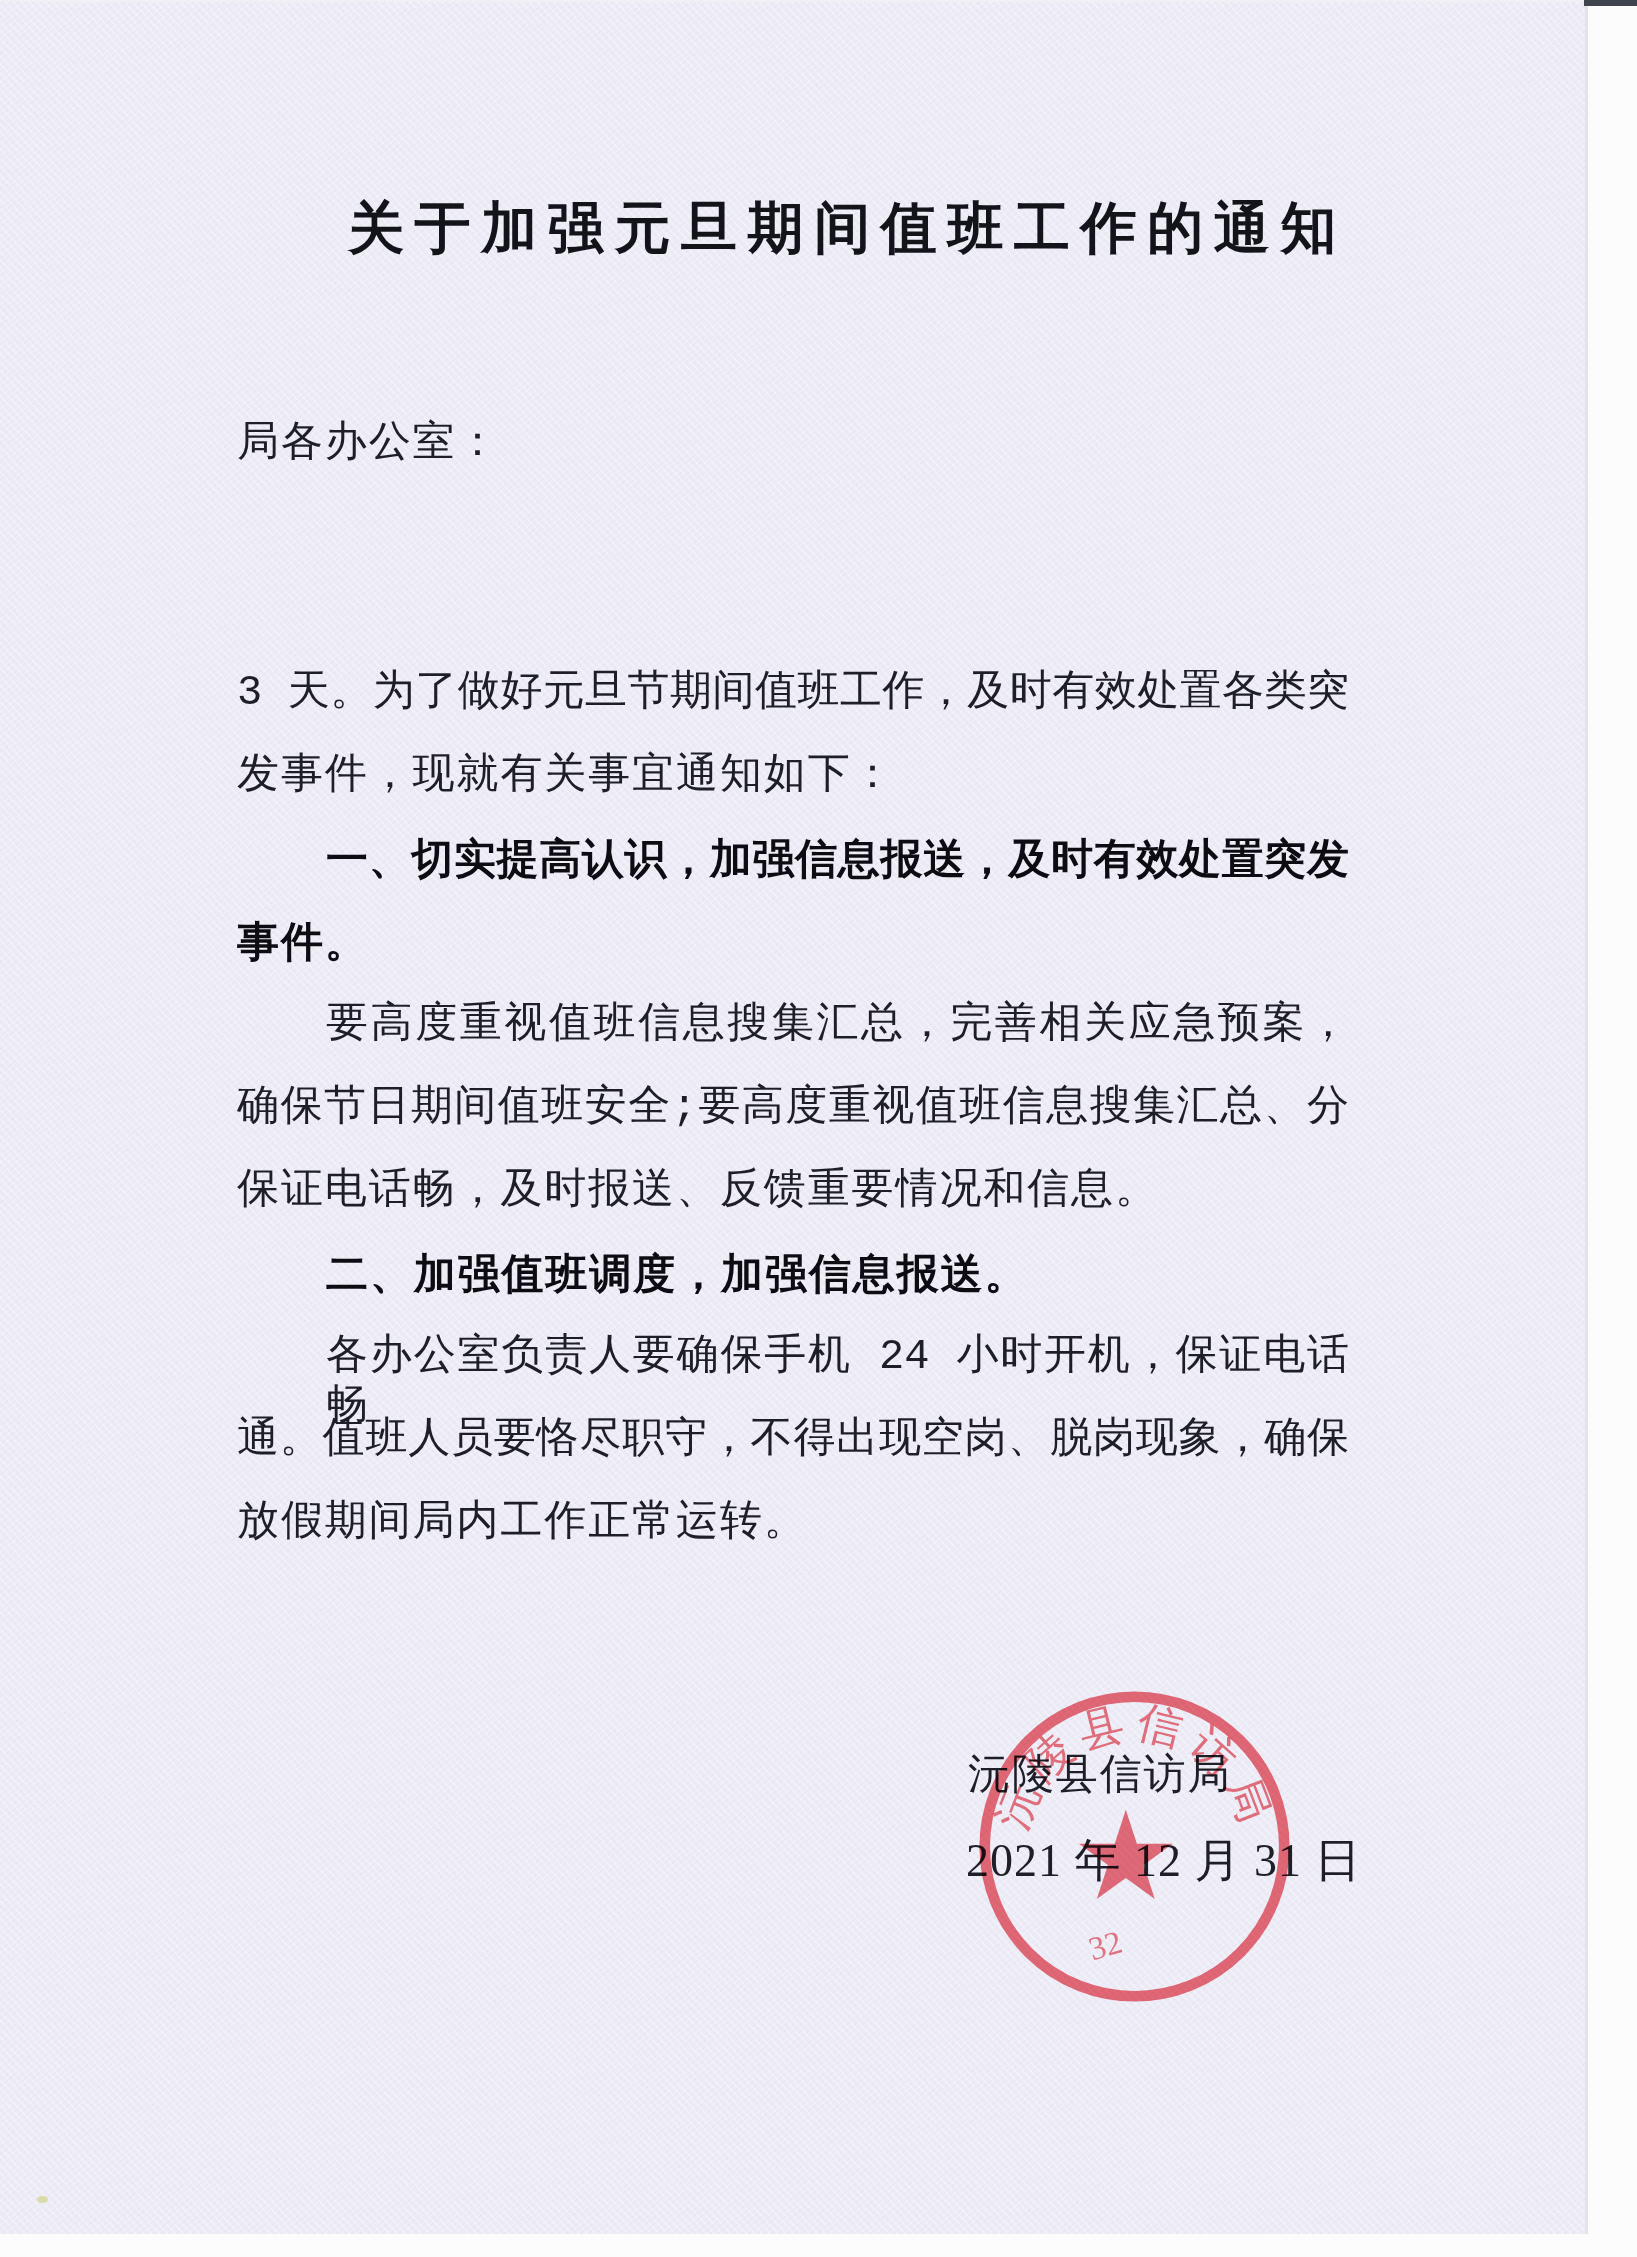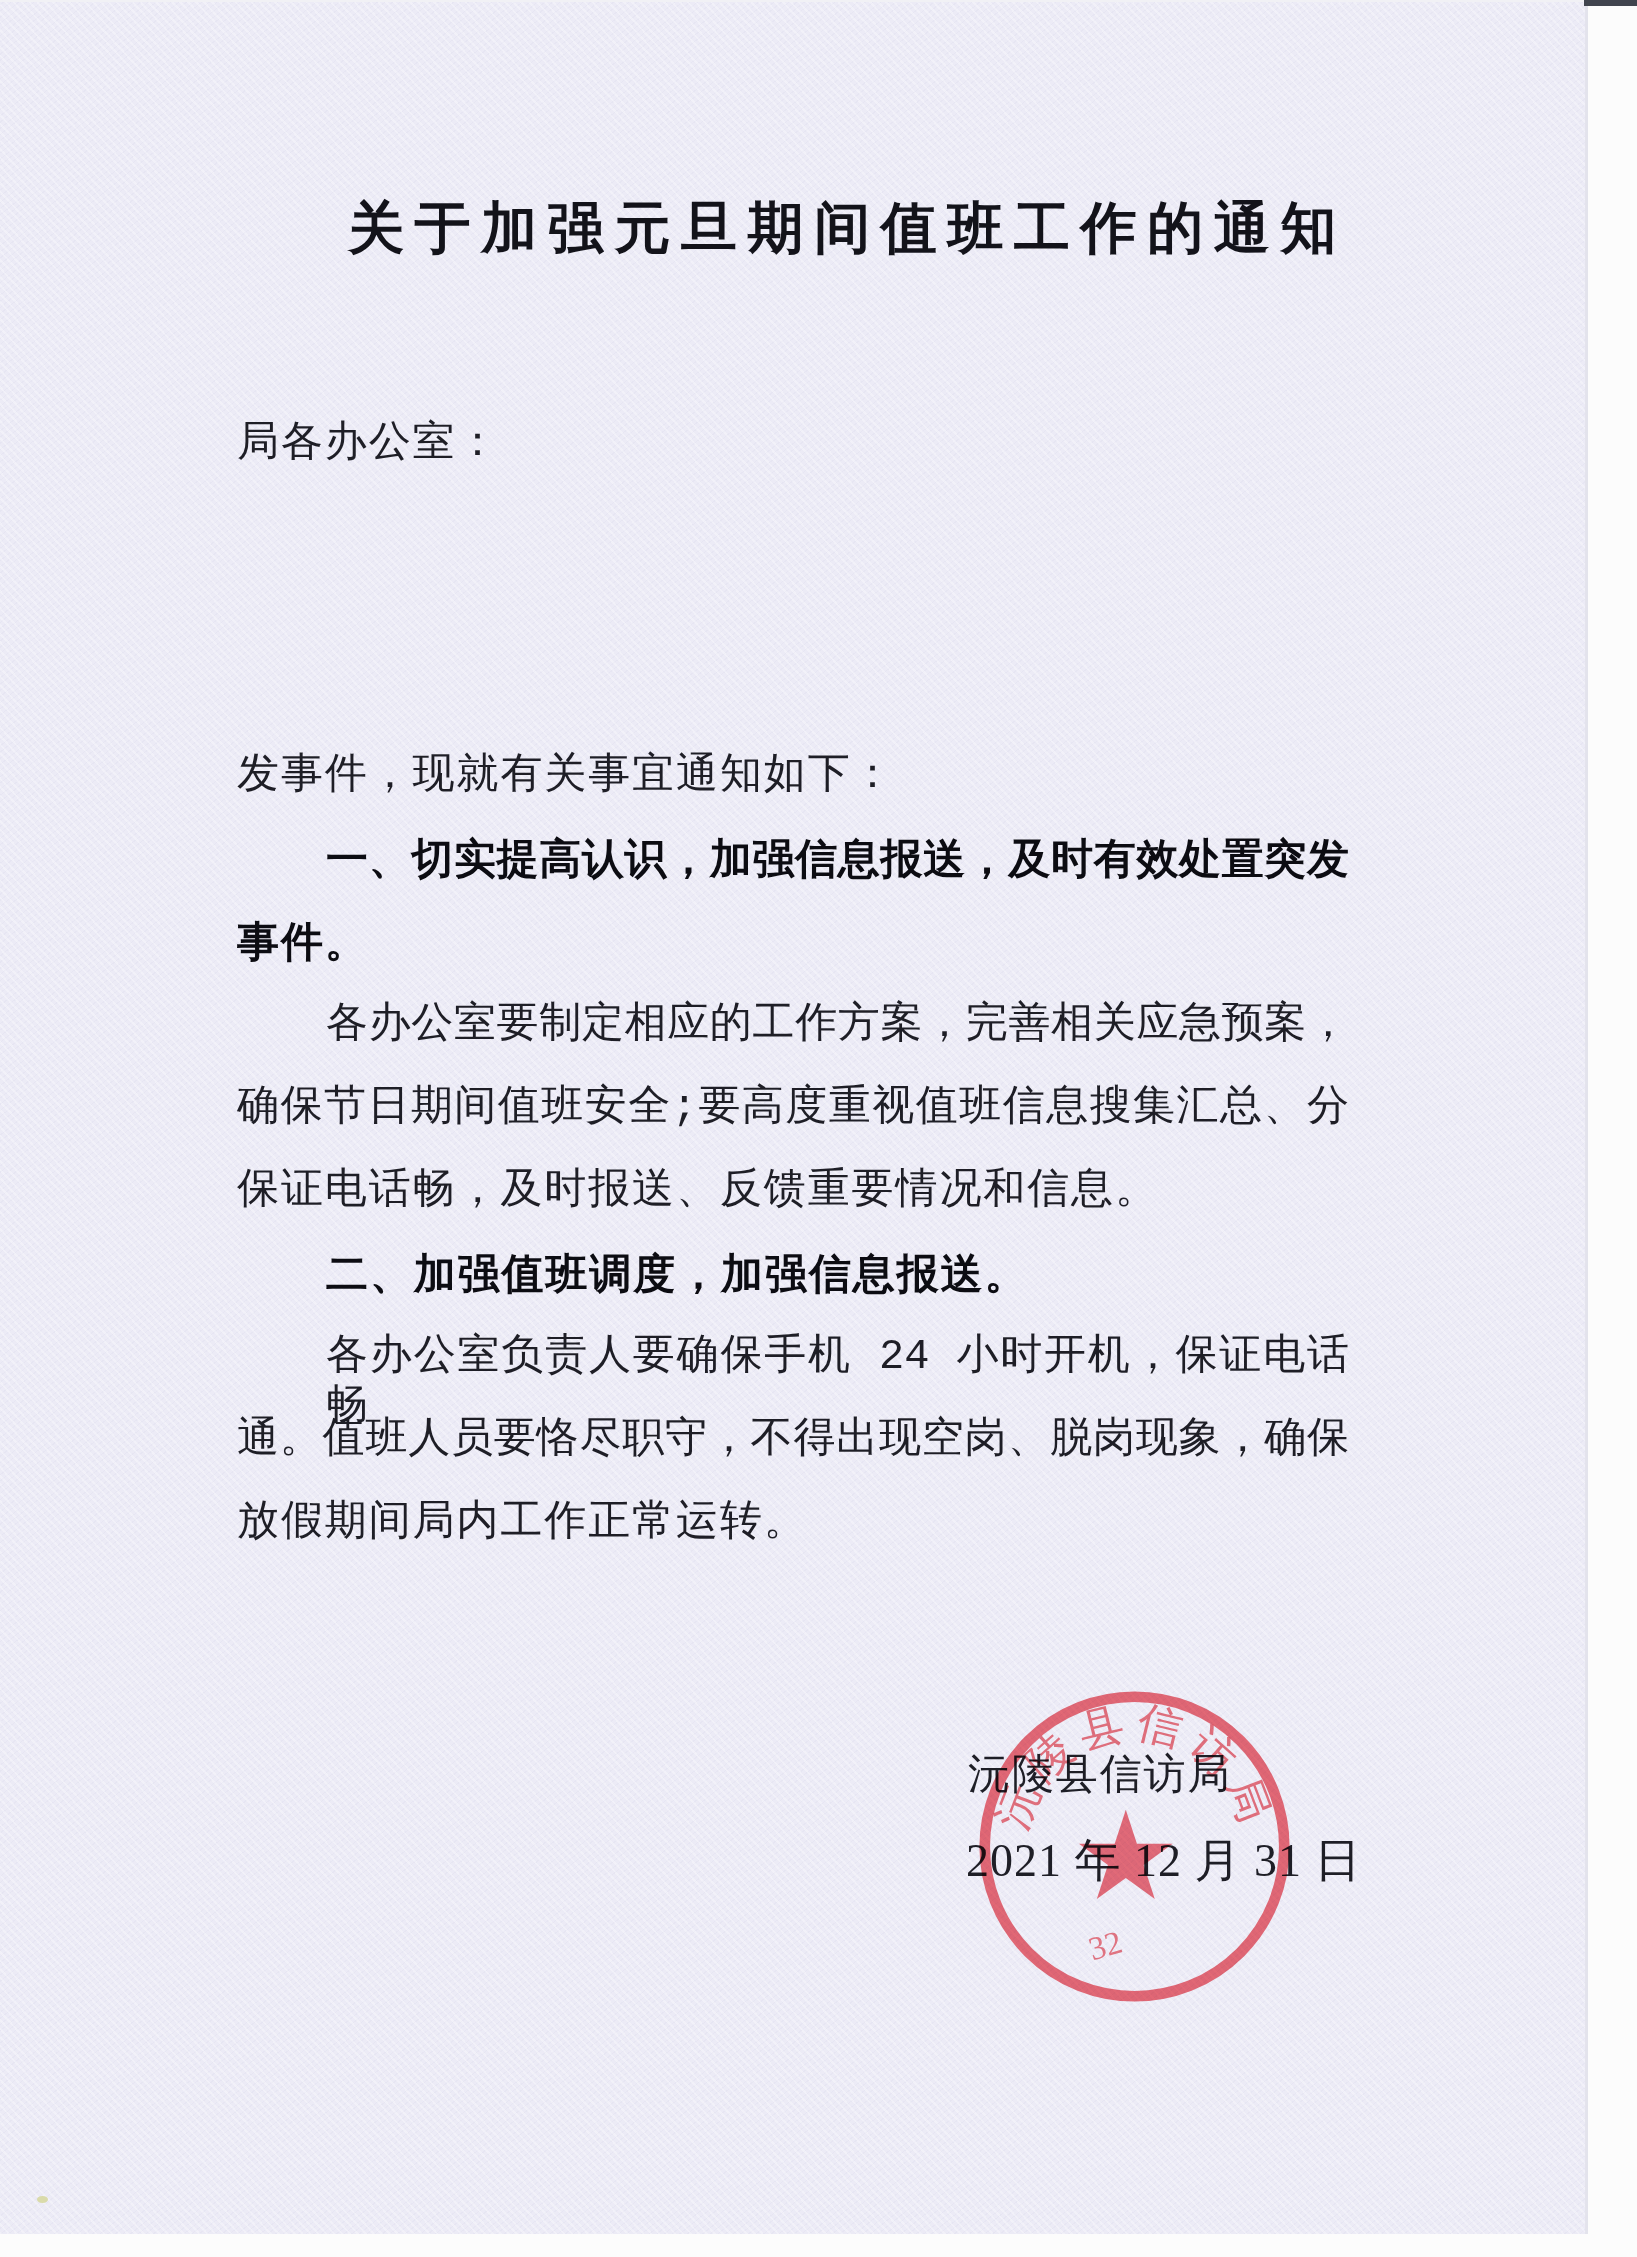--- a/index.html
+++ b/index.html
@@ -69,24 +69,25 @@
 
 <div class="stage">
 
   <div class="paper"></div>
   <div class="corner-mark"></div>
   <div class="speck-yellow"></div>
 
   <div class="doc-title">关于加强元旦期间值班工作的通知</div>
 
   <div class="line" style="top:419px">局各办公室：</div>
+  <div class="line just" style="top:668px">3 天。为了做好元旦节期间值班工作，及时有效处置各类突</div>
   <div class="line" style="top:751px">发事件，现就有关事宜通知如下：</div>
   <div class="line just pad bold" style="top:834px">一、切实提高认识，加强信息报送，及时有效处置突发</div>
   <div class="line bold" style="top:917px">事件。</div>
-  <div class="line just pad" style="top:1000px">各办公室要制定相应的工作方案，完善相关应急预案，</div>
+  <div class="line just pad" style="top:1000px">要高度重视值班信息搜集汇总，完善相关应急预案，</div>
   <div class="line just" style="top:1083px">确保节日期间值班安全;要高度重视值班信息搜集汇总、分</div>
   <div class="line" style="top:1166px">保证电话畅，及时报送、反馈重要情况和信息。</div>
   <div class="line bold pad" style="top:1249px">二、加强值班调度，加强信息报送。</div>
   <div class="line just pad" style="top:1332px">各办公室负责人要确保手机 24 小时开机，保证电话畅</div>
   <div class="line just" style="top:1415px">通。值班人员要恪尽职守，不得出现空岗、脱岗现象，确保</div>
   <div class="line" style="top:1498px">放假期间局内工作正常运转。</div>
 
   <div class="sig-org">沅陵县信访局</div>
   <div class="sig-date">2021 年 12 月 31 日</div>
 

